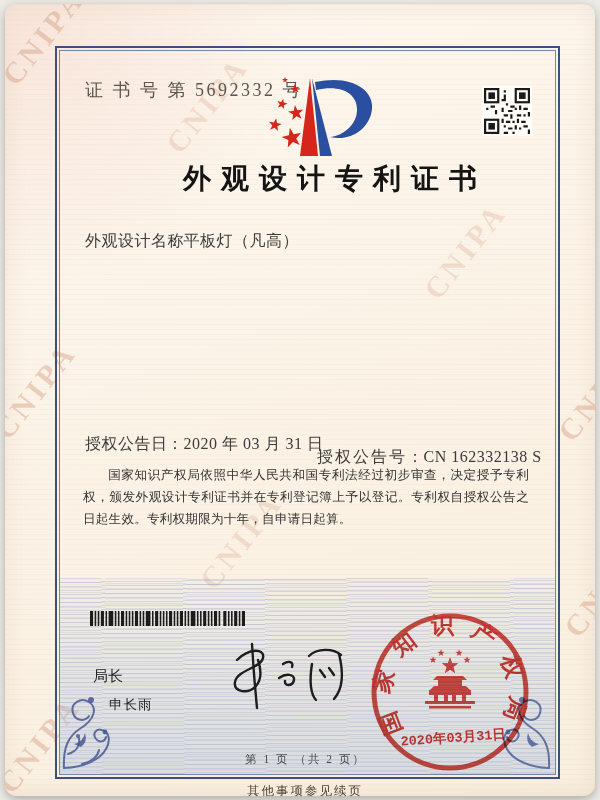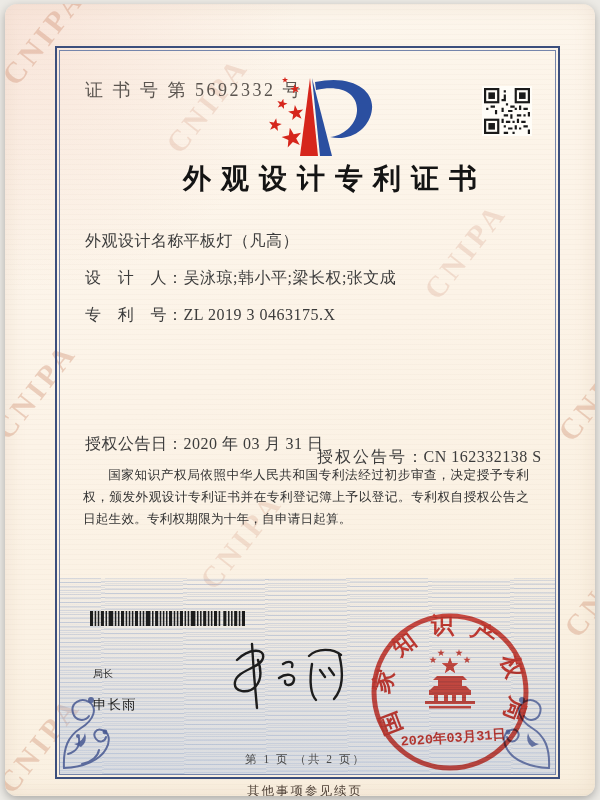--- a/index.html
+++ b/index.html
@@ -28,24 +28,24 @@
   .qr{position:absolute;left:477px;top:82px;background:#fffdf8;padding:2px;}
   .title{position:absolute;left:50px;top:156px;width:550px;text-align:center;
     font-size:28px;font-weight:bold;color:#141414;letter-spacing:10px;text-indent:10px;}
   .frow{position:absolute;left:80px;font-size:16px;color:#3c3c3c;letter-spacing:.5px;white-space:nowrap;}
   .lbl{display:inline-block;width:82px;text-align:justify;text-align-last:justify;}
   .lbl2{display:inline-block;letter-spacing:2px;text-align:center;}
   .paras{position:absolute;left:78px;top:461px;width:446px;}
   .paras p{margin:0 0 3px;font-size:12.6px;line-height:1.74;color:#333;
     text-indent:2em;text-align:justify;letter-spacing:.2px;}
   .barcode{position:absolute;left:85px;top:607px;}
-  .dir-label{position:absolute;left:88px;top:663px;font-size:10px;color:#222;
+  .dir-label{position:absolute;left:88px;top:663px;font-size:15px;color:#222;
     font-family:Liberation Sans, sans-serif;}
   .dir-name{position:absolute;left:88px;top:692px;font-size:13.5px;color:#222;
-    font-family:"Liberation Sans","DejaVu Sans",sans-serif;letter-spacing:1px;}
+    font-family:"Liberation Sans","DejaVu Sans",sans-serif;letter-spacing:1px;padding-left:16px;}
   .signature{position:absolute;left:210px;top:636px;}
   .flourish{position:absolute;}
   .seal{position:absolute;left:363px;top:606px;mix-blend-mode:multiply;opacity:.9;}
   .page-info{position:absolute;left:50px;top:748px;width:501px;text-align:center;
     font-size:11.5px;color:#4a4a4a;letter-spacing:2px;}
   .cont-note{position:absolute;left:0;top:779px;width:600px;text-align:center;
     font-size:12.5px;color:#4e4036;letter-spacing:2px;}
 </style>
 </head>
 <body>
@@ -128,26 +128,20 @@
         <rect x="16" y="2" width="3" height="3"></rect>
         <rect x="2" y="16" width="3" height="3"></rect>
       <path d="M9,1h1v1h-1z M9,3h1v2h-1z M8,5h2v1h-2z M10,7h1v1h-1z M12,8h2v1h-2z M1,9h1v1h-1z M3,8h2v1h-2z M5,10h1v2h-1z M8,9h1v2h-1z M11,10h2v1h-2z M14,9h1v1h-1z M16,8h1v2h-1z M18,9h2v1h-2z M9,12h2v1h-2z M12,12h1v2h-1z M15,12h2v1h-2z M18,12h1v1h-1z M20,11h1v2h-1z M8,14h1v2h-1z M10,15h2v1h-2z M13,15h1v1h-1z M15,14h1v2h-1z M17,15h2v1h-2z M9,17h1v1h-1z M11,18h2v1h-2z M14,17h1v2h-1z M16,18h1v1h-1z M18,17h2v1h-2z M20,19h1v2h-1z M9,20h2v1h-2z M13,20h1v1h-1z"></path>
     </g>
   </svg>
 
   <div class="title">外观设计专利证书</div>
 
   <div class="frow" style="top:227px">
     <span class="lbl">外观设计名称</span><span>：</span><span>平板灯（凡高）</span>
-  </div>
-  <div class="frow" style="top:264px">
-    <span class="lbl">设计人</span><span>：</span><span>吴泳琼;韩小平;梁长权;张文成</span>
-  </div>
-  <div class="frow" style="top:301px">
-    <span class="lbl">专利号</span><span>：</span><span>ZL 2019 3 0463175.X</span>
   </div>
   <div class="frow" style="top:430px">
     <span class="lbl">授权公告日</span><span>：</span><span>2020 年 03 月 31 日</span>
   </div>
   <div class="frow" style="top:443px;left:312px">
     <span class="lbl2">授权公告号</span><span>：</span><span>CN 162332138 S</span>
   </div>
 
   <div class="paras">
     <p>国家知识产权局依照中华人民共和国专利法经过初步审查，决定授予专利权，颁发外观设计专利证书并在专利登记簿上予以登记。专利权自授权公告之日起生效。专利权期限为十年，自申请日起算。</p>

